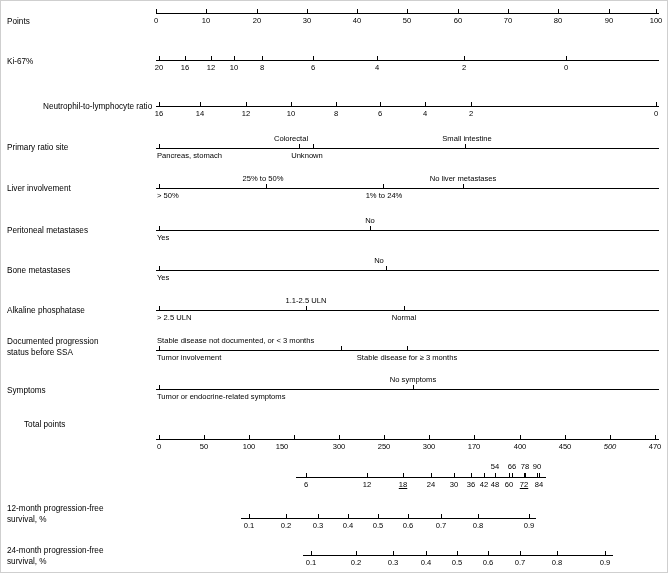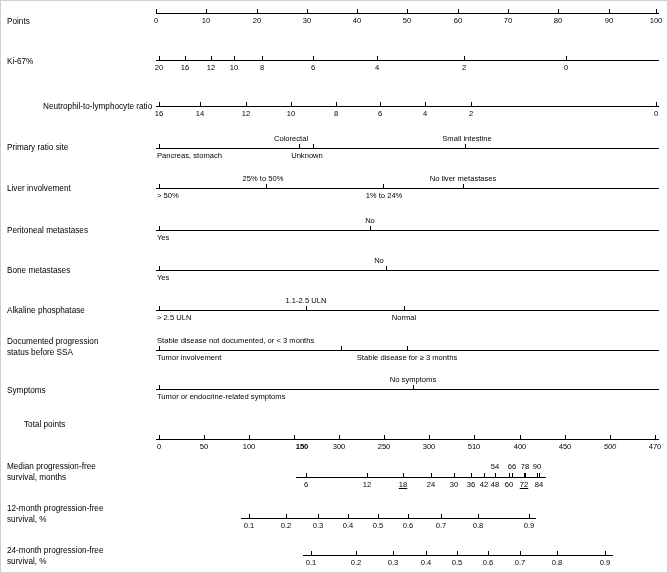--- a/index.html
+++ b/index.html
@@ -184,39 +184,37 @@
     <div class="cat-label left" style="left: 156px; top: 391px;">Tumor or endocrine-related symptoms</div>
     <div class="row-label" style="left: 6px; top: 419px; margin-left: 17px;">Total points</div>
     <div class="axis" style="left: 155px; width: 503px; top: 438px;"></div>
     <div class="tick" style="left: 158px; height: 4px; top: 434px;"></div>
     <div class="tick-label" style="left: 158px; top: 441px;">0</div>
     <div class="tick" style="left: 203px; height: 4px; top: 434px;"></div>
     <div class="tick-label" style="left: 203px; top: 441px;">50</div>
     <div class="tick" style="left: 248px; height: 4px; top: 434px;"></div>
     <div class="tick-label" style="left: 248px; top: 441px;">100</div>
     <div class="tick" style="left: 293px; height: 4px; top: 434px;"></div>
-    <div class="tick-label" style="left: 301px; top: 441px; font-weight: bold;">150</div>
+    <div class="tick-label" style="left: 281px; top: 441px;">150</div>
     <div class="tick" style="left: 338px; height: 4px; top: 434px;"></div>
     <div class="tick-label" style="left: 338px; top: 441px;">300</div>
     <div class="tick" style="left: 383px; height: 4px; top: 434px;"></div>
     <div class="tick-label" style="left: 383px; top: 441px;">250</div>
     <div class="tick" style="left: 428px; height: 4px; top: 434px;"></div>
     <div class="tick-label" style="left: 428px; top: 441px;">300</div>
     <div class="tick" style="left: 473px; height: 4px; top: 434px;"></div>
-    <div class="tick-label" style="left: 473px; top: 441px;">510</div>
+    <div class="tick-label" style="left: 473px; top: 441px;">170</div>
     <div class="tick" style="left: 519px; height: 4px; top: 434px;"></div>
     <div class="tick-label" style="left: 519px; top: 441px;">400</div>
     <div class="tick" style="left: 564px; height: 4px; top: 434px;"></div>
     <div class="tick-label" style="left: 564px; top: 441px;">450</div>
     <div class="tick" style="left: 609px; height: 4px; top: 434px;"></div>
     <div class="tick-label" style="left: 609px; top: 441px; font-style: italic;">500</div>
     <div class="tick" style="left: 654px; height: 4px; top: 434px;"></div>
     <div class="tick-label" style="left: 654px; top: 441px;">470</div>
-    <div class="row-label" style="left: 6px; top: 461px;">Median progression-free
-survival, months</div>
     <div class="axis" style="left: 295px; width: 250px; top: 476px;"></div>
     <div class="tick" style="left: 305px; height: 4px; top: 472px;"></div>
     <div class="tick-label" style="left: 305px; top: 479px;">6</div>
     <div class="tick" style="left: 366px; height: 4px; top: 472px;"></div>
     <div class="tick-label" style="left: 366px; top: 479px;">12</div>
     <div class="tick" style="left: 402px; height: 4px; top: 472px;"></div>
     <div class="tick-label" style="left: 402px; top: 479px; text-decoration: underline;">18</div>
     <div class="tick" style="left: 430px; height: 4px; top: 472px;"></div>
     <div class="tick-label" style="left: 430px; top: 479px;">24</div>
     <div class="tick" style="left: 453px; height: 4px; top: 472px;"></div>

